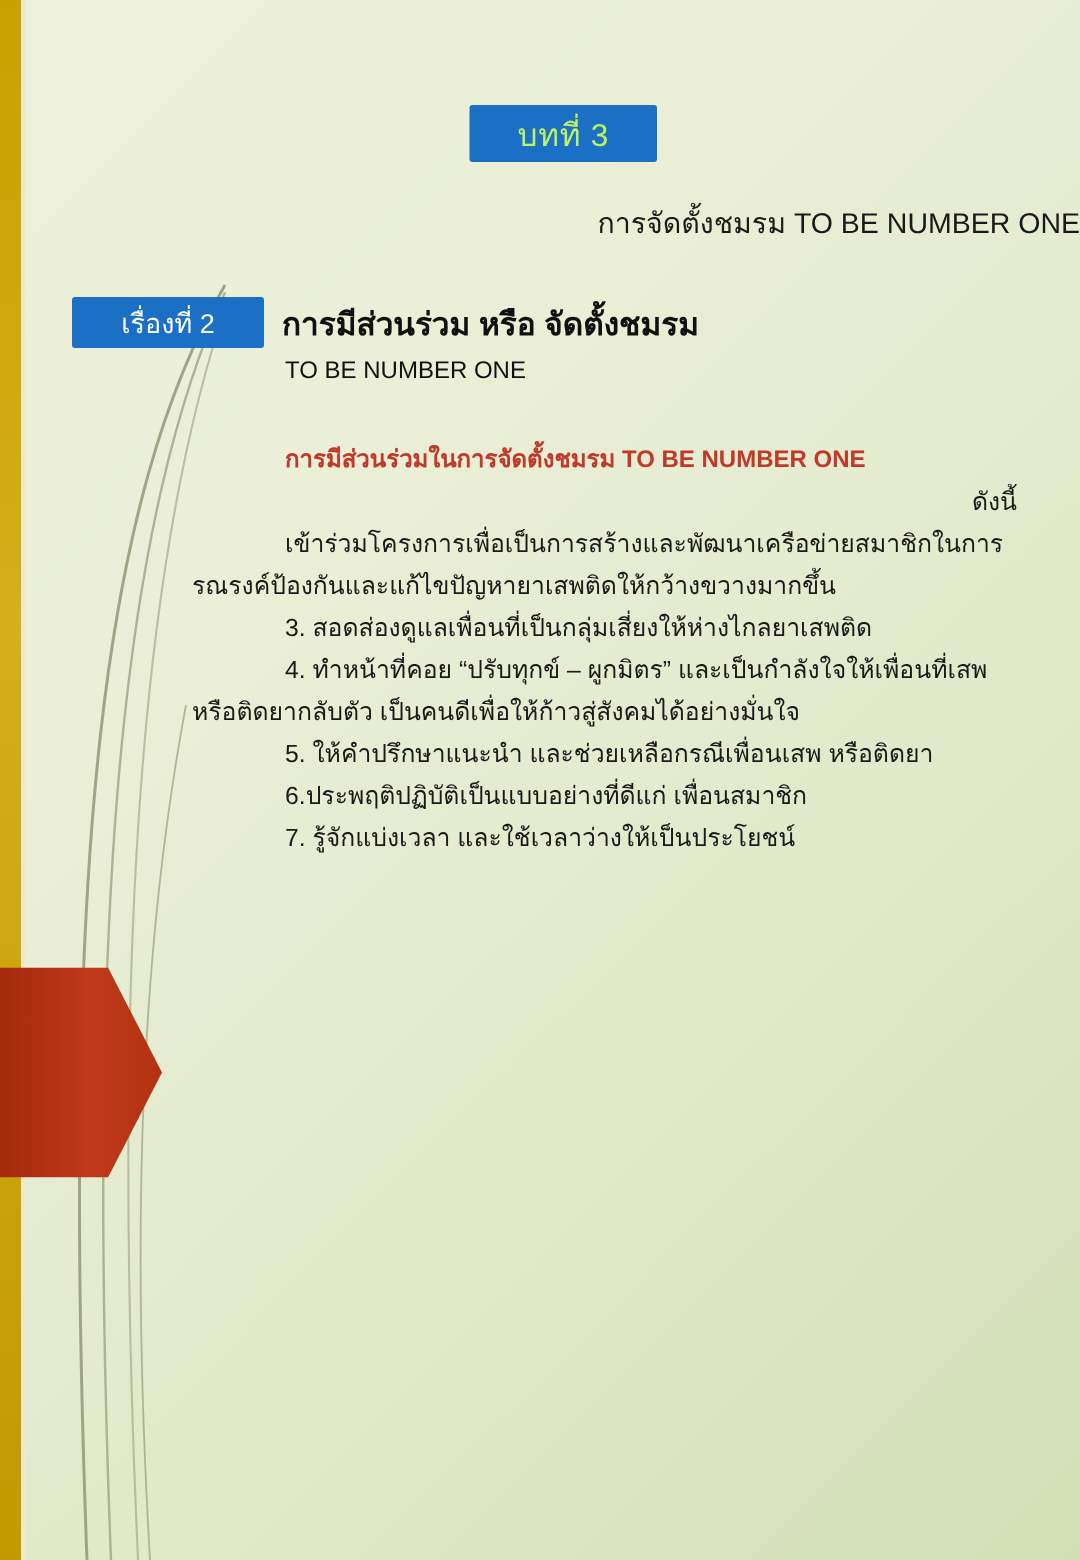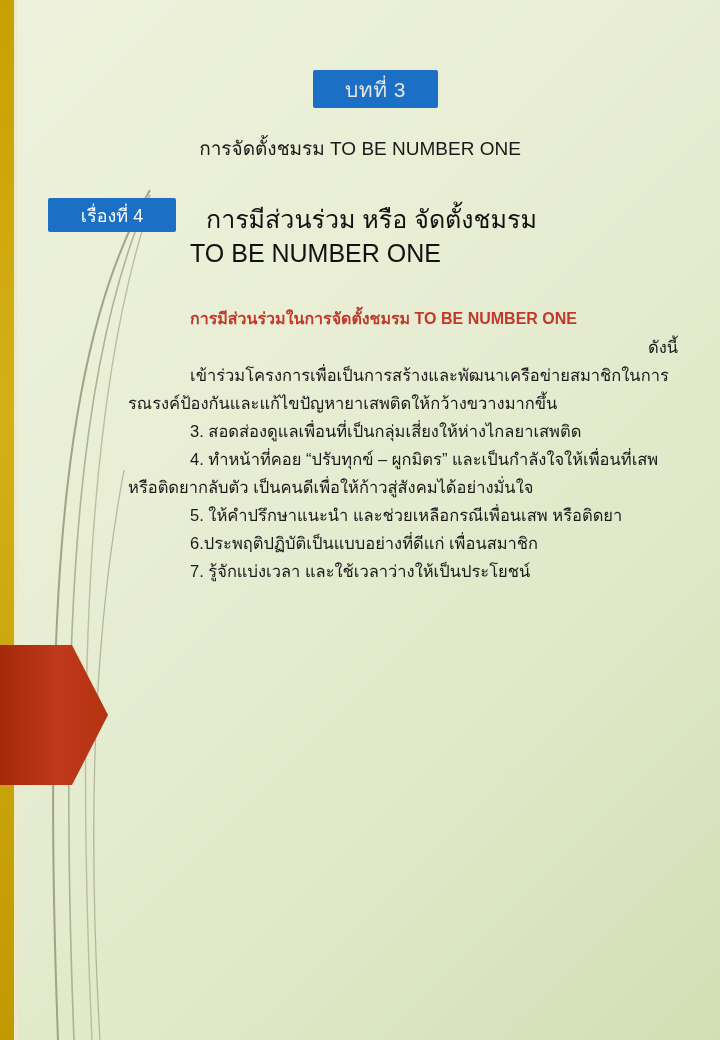--- a/index.html
+++ b/index.html
@@ -58,69 +58,69 @@
     position: absolute;
     left: 313px;
     top: 70px;
     width: 125px;
     height: 38px;
     background: #1b6fc4;
     border-radius: 2px;
     display: flex;
     align-items: center;
     justify-content: center;
-    color: #e5e5e5;
+    color: #bef264;
     font-size: 21px;
     letter-spacing: 0.5px;
   }
   .chapter-subtitle {
     position: absolute;
     left: 0;
     top: 133px;
     width: 720px;
-    text-align: center;
+    text-align: right;
     font-size: 19px;
     color: #1a1a1a;
   }
   
   .topic-badge {
     position: absolute;
     left: 48px;
     top: 198px;
     width: 128px;
     height: 34px;
     background: #1b6fc4;
     border-radius: 2px;
     display: flex;
     align-items: center;
     justify-content: center;
     color: #ffffff;
     font-size: 18px;
   }
   .topic-heading {
     position: absolute;
-    left: 206px;
+    left: 188px;
     top: 199px;
-    font-size: 25px;
-    font-weight: normal;
+    font-size: 21px;
+    font-weight: bold;
     color: #111111;
   }
   .topic-heading-2 {
     position: absolute;
     left: 190px;
     top: 239px;
-    font-size: 25px;
+    font-size: 16px;
     color: #111111;
     text-align: right;
   }
   
   .body-block {
     position: absolute;
     left: 150px;
-    top: 304px;
+    top: 292px;
     width: 528px;
     font-size: 16.5px;
     line-height: 28px;
     color: #1a1a1a;
   }
   .lead {
     color: #c0392b;
     font-weight: bold;
     font-size: 16px;
   }
@@ -161,21 +161,21 @@
     <polygon points="0,0 72,0 108,70 72,140 0,140" fill="url(#chevGrad)"></polygon>
   </svg>
 
   <div class="chapter-badge">
     <span>บทที่ 3</span>
   </div>
 
   <div class="chapter-subtitle">การจัดตั้งชมรม TO BE NUMBER ONE</div>
 
   <div class="topic-badge">
-    <span>เรื่องที่ 4</span>
+    <span>เรื่องที่ 2</span>
   </div>
 
   <div class="topic-heading">การมีส่วนร่วม หรือ จัดตั้งชมรม</div>
   <div class="topic-heading-2">TO BE NUMBER ONE</div>
 
   <div class="body-block">
     <p class="para">
       <span class="lead">การมีส่วนร่วมในการจัดตั้งชมรม  TO BE NUMBER ONE</span>
     </p>
     <p class="para-wide" style="text-indent:0; margin-left:-22px;text-align:right;">ดังนี้</p>

